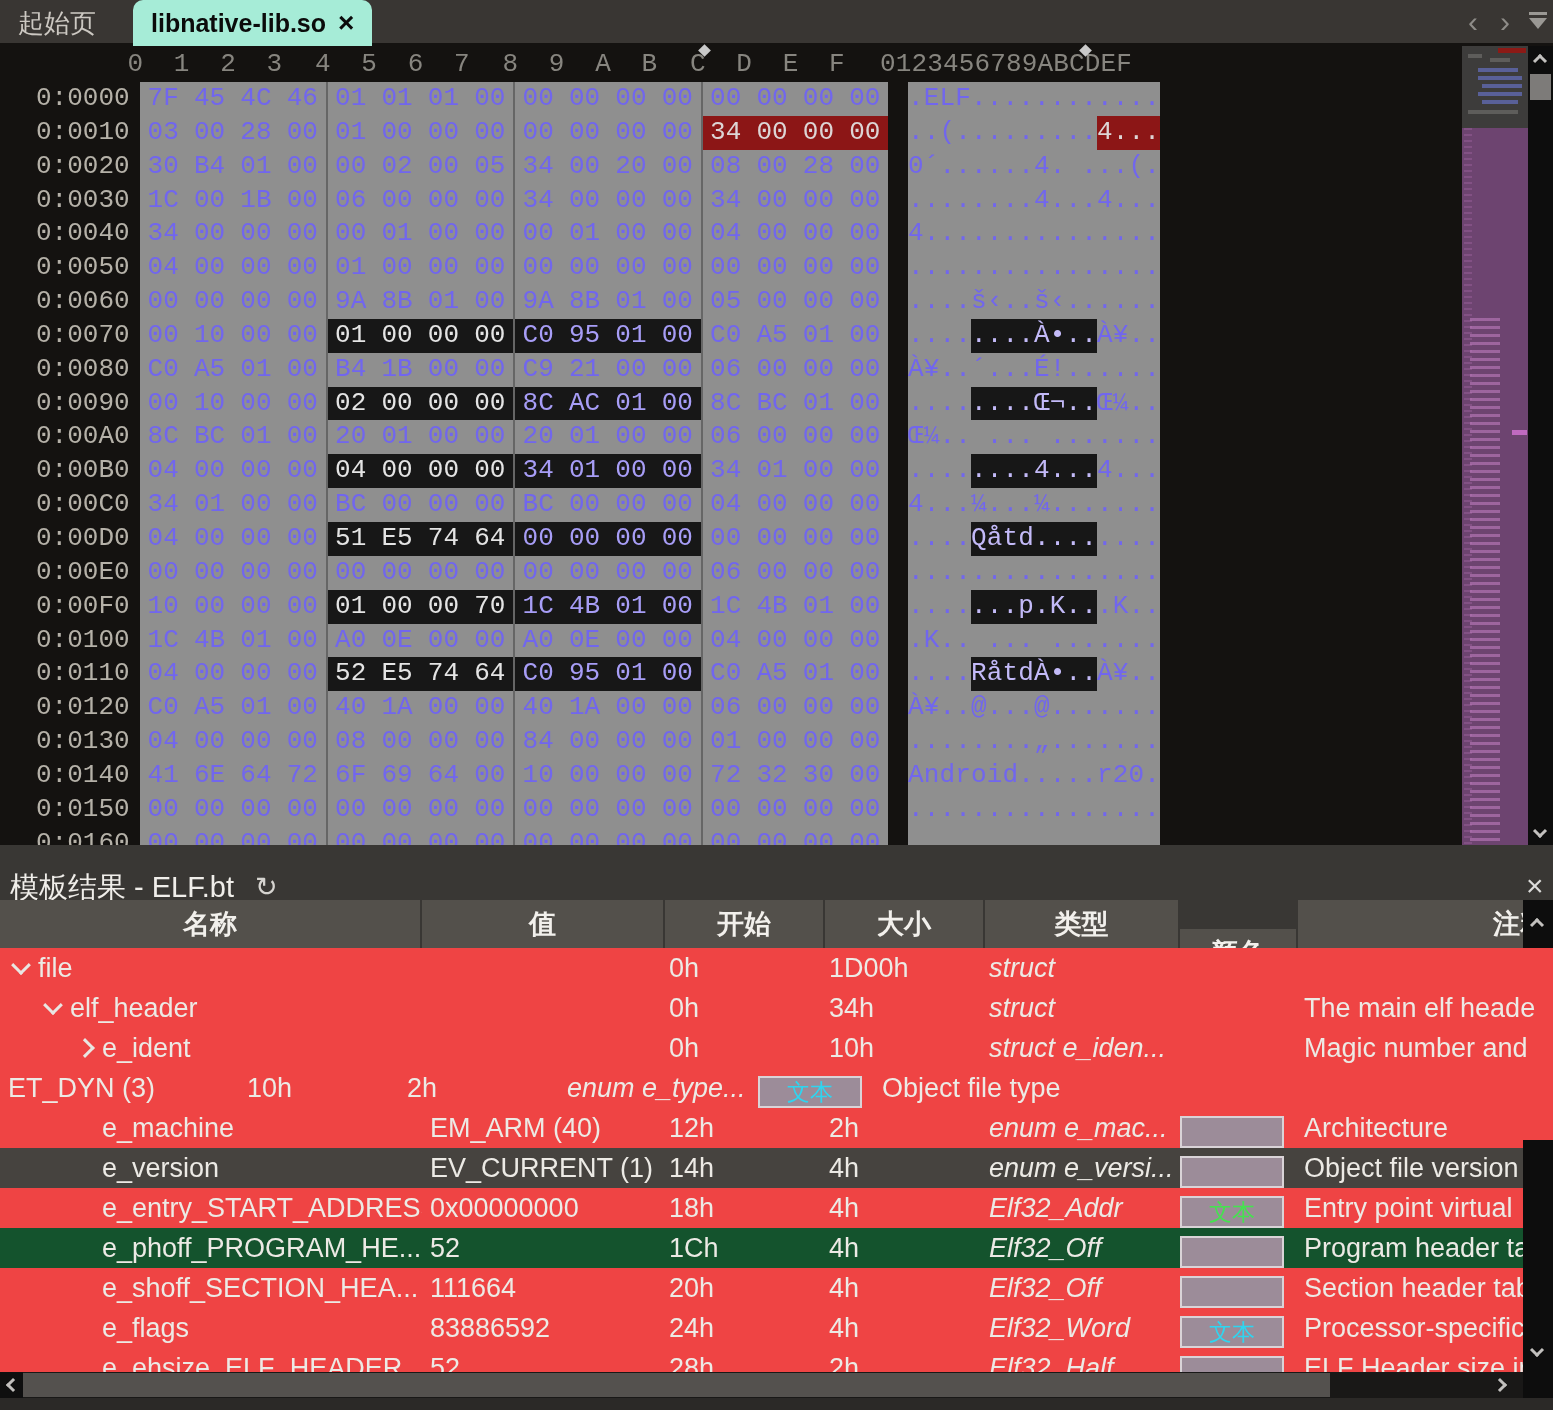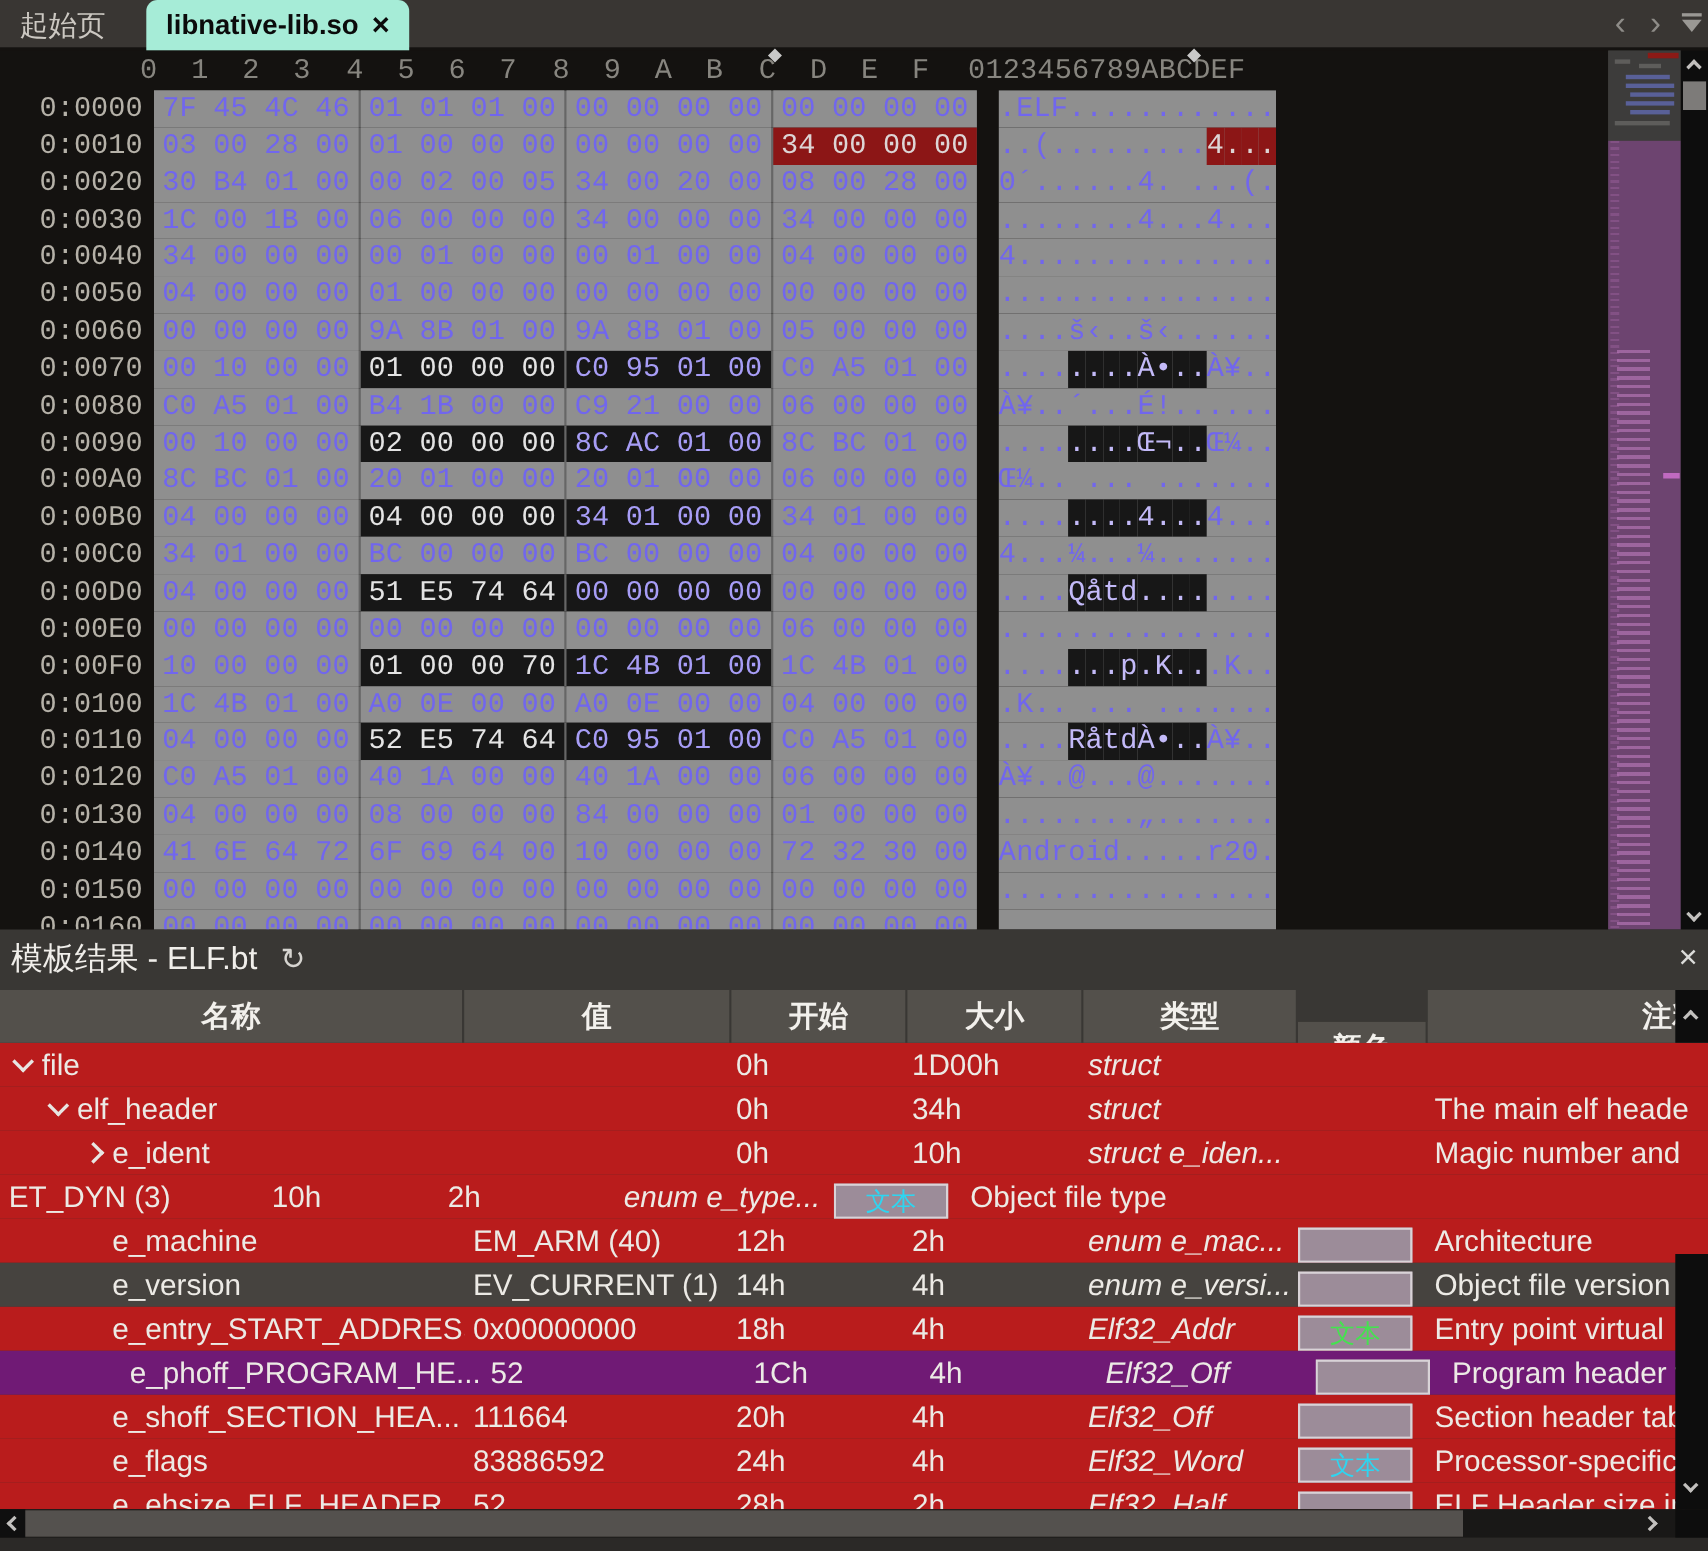--- a/index.html
+++ b/index.html
@@ -68,35 +68,35 @@
   #vscroll-hex{position:absolute;left:1528px;top:0;width:25px;height:799px;background:#0d0d0d;}
   .chev{display:block;width:10px;height:10px;border-right:3px solid #c2c0be;border-bottom:3px solid #c2c0be;}
   .chev-up{transform:rotate(-135deg);} .chev-down{transform:rotate(45deg);}
   .chev-left{transform:rotate(135deg);} .chev-right{transform:rotate(-45deg);}
   #vscroll-hex .arrow{position:absolute;left:7px;}
   #vsh-up{top:10px;} #vsh-down{top:780px;}
   #vsh-thumb{position:absolute;left:2px;top:28px;width:21px;height:26px;background:#7d7b79;}
 
   
   #tpanel{position:absolute;left:0;top:845px;width:1553px;height:565px;background:#393734;}
-  #tpanel-title{position:absolute;left:0;top:1px;width:1553px;height:55px;}
+  #tpanel-title{position:absolute;left:0;top:16px;width:1553px;height:55px;}
   #tpanel-title .title-text{position:absolute;left:10px;top:0;height:55px;line-height:52px;
       font-size:29px;color:#f0eeea;}
   #tpanel-refresh{position:absolute;left:255px;top:0;height:55px;line-height:52px;
       font-size:27px;color:#d6d4d0;}
   #tpanel-close{position:absolute;left:1526px;top:0;height:55px;line-height:50px;
       font-size:30px;color:#dcdcda;}
   #thead{position:absolute;left:0;top:55px;width:1553px;height:48px;display:flex;background:#393734;}
   .th-cell{background:#53504b;border-right:2px solid #393734;color:#f2f0ec;font-size:27px;
            font-weight:bold;height:48px;line-height:48px;text-align:center;overflow:hidden;flex:none;}
   .th-cell:last-child{border-right:none;flex:1;text-align:right;padding-right:6px;}
   #trows{position:absolute;left:0;top:103px;width:1553px;height:424px;overflow:hidden;}
-  .t-row{display:flex;height:40px;line-height:40px;font-size:27px;color:#eceae5;background:#b91c1c;}
+  .t-row{display:flex;height:40px;line-height:40px;font-size:27px;color:#eceae5;background:#ef4444;}
   .t-row.hover{background:#46433f;}
-  .t-row.selected{background:#701a75;padding-left:16px;}
+  .t-row.selected{background:#14532d;}
   .tc{flex:none;overflow:hidden;white-space:nowrap;height:40px;}
   .tc-name{width:422px;display:flex;align-items:center;}
   .tc-value{width:243px;padding-left:8px;}
   .tc-start{width:160px;padding-left:4px;}
   .tc-size{width:160px;padding-left:4px;}
   .tc-type{width:195px;padding-left:4px;font-style:italic;}
   .tc-chip{width:118px;display:flex;align-items:flex-end;}
   .tc-comment{flex:1;padding-left:6px;}
   .exp{width:14px;height:14px;border-right:3px solid #e8e6e2;border-bottom:3px solid #e8e6e2;
        flex:none;margin-right:10px;}

